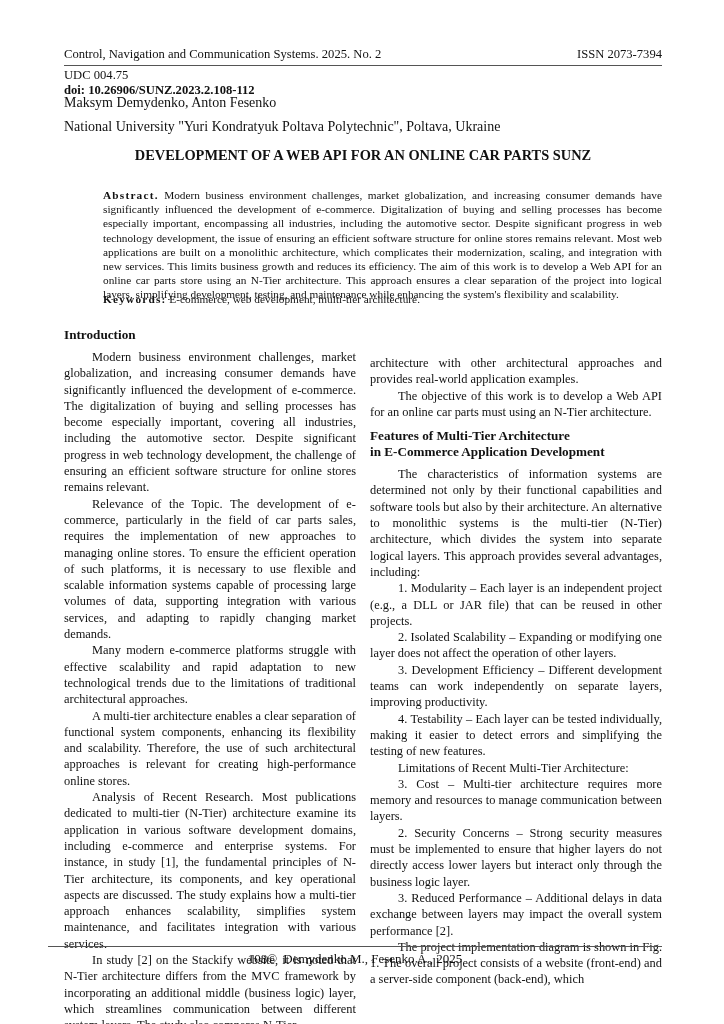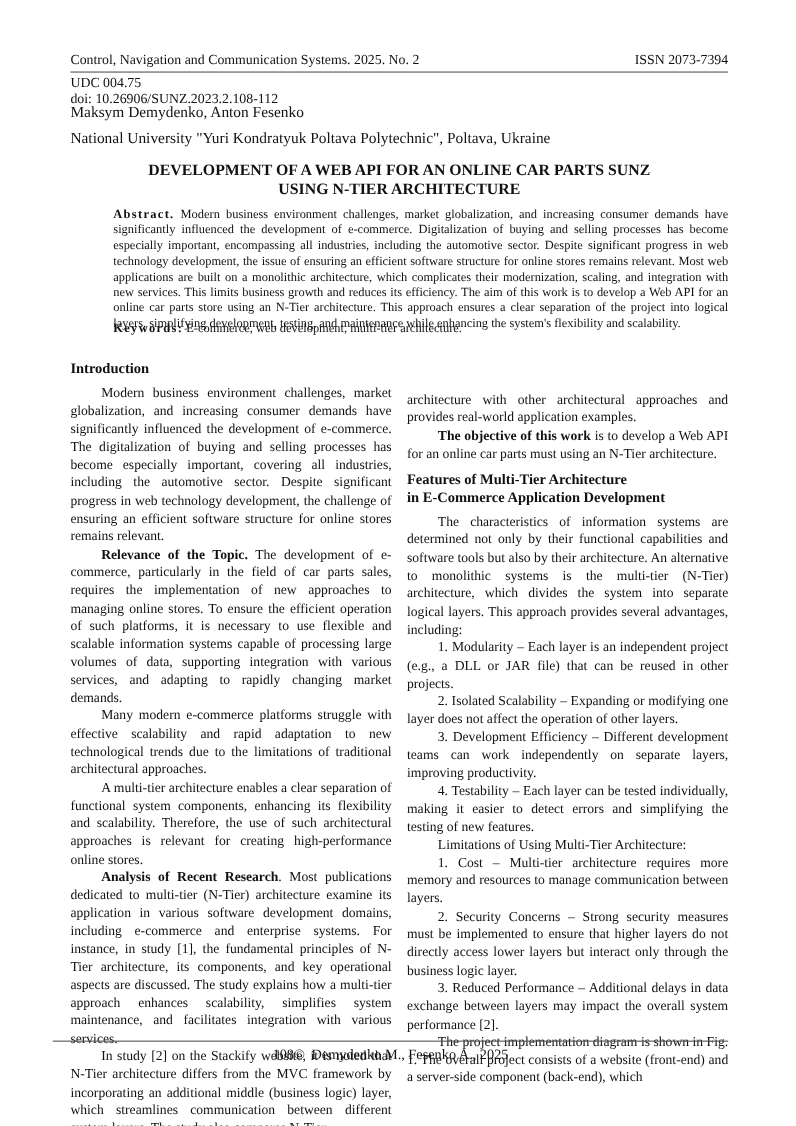--- a/index.html
+++ b/index.html
@@ -5,40 +5,40 @@
   html, body { margin: 0; padding: 0; background: #ffffff; }
   body { width: 724px; height: 1024px; position: relative; overflow: hidden;
          font-family: "Liberation Serif", serif; color: #111; }
   .page { position: absolute; left: 0; top: 0; width: 724px; height: 816px; }
 
   .running-head { position: absolute; left: 64px; right: 62px; top: 42px; height: 20px;
                   font-size: 12.6px; display: flex; justify-content: space-between; align-items: flex-end;
                   border-bottom: 1.5px solid #555; padding-bottom: 3px; }
   .meta-line { position: absolute; left: 64px; right: 62px; top: 68px; font-size: 12.6px;
                display: flex; justify-content: space-between; flex-direction: column; }
-  .meta-line .doi { font-weight: normal; }
+  .meta-line .doi { font-weight: bold; }
   .authors { position: absolute; left: 64px; top: 95px; font-size: 14px; }
   .affil { position: absolute; left: 64px; top: 119px; font-size: 14px; }
   .title { position: absolute; left: 64px; right: 62px; top: 147px; text-align: center;
            font-weight: bold; font-size: 14.4px; line-height: 17px; }
   .abstract { position: absolute; left: 103px; right: 62px; top: 188px; font-size: 11.3px;
               line-height: 14.2px; text-align: justify; }
   .abstract .lead { font-weight: bold; letter-spacing: 1.2px; }
   .keywords { position: absolute; left: 103px; right: 62px; top: 293px; font-size: 11.3px; }
   .keywords .lead { font-weight: bold; letter-spacing: 1.2px; }
 
   .col { position: absolute; font-size: 12.4px; line-height: 16.3px; text-align: justify; hyphens: none; }
   .col-left { left: 64px; width: 292px; top: 327px; }
   .col-right { left: 370px; width: 292px; top: 319px; }
   .col p { margin: 0; text-indent: 28px; }
   .col p.noindent { text-indent: 0; margin-top: 36px; }
   .col h2 { margin: 0; font-size: 13.2px; font-weight: bold; text-align: left; line-height: 16px; }
   .col-left h2 { margin-bottom: 6px; }
   .col-right h2 { margin-top: 8px; margin-bottom: 6px; }
-  .b { font-weight: bold; }
+  .b { font-weight: normal; }
 
   .footer { position: absolute; left: 48px; right: 62px; top: 946px; border-top: 1.5px solid #555;
             padding-top: 4px; font-size: 13px; display: flex; justify-content: center; }
   .copy-sym { display: inline-block; margin-right: 6px; }
 </style>
 </head>
 <body>
 
 <div class="page">
 
@@ -50,21 +50,20 @@
   <div class="meta-line">
     <span>UDC 004.75</span>
     <span class="doi">doi: 10.26906/SUNZ.2023.2.108-112</span>
   </div>
 
   <div class="authors">Maksym Demydenko, Anton Fesenko</div>
   <div class="affil">National University "Yuri Kondratyuk Poltava Polytechnic", Poltava, Ukraine</div>
 
   <div class="title">
     <div>DEVELOPMENT OF A WEB API FOR AN ONLINE CAR PARTS SUNZ</div>
-    <div>USING N-TIER ARCHITECTURE</div>
   </div>
 
   <div class="abstract"><span class="lead">Abstract.</span><span> Modern business environment challenges, market globalization, and increasing consumer demands have significantly influenced the development of e-commerce. Digitalization of buying and selling processes has become especially important, encompassing all industries, including the automotive sector. Despite significant progress in web technology development, the issue of ensuring an efficient software structure for online stores remains relevant. Most web applications are built on a monolithic architecture, which complicates their modernization, scaling, and integration with new services. This limits business growth and reduces its efficiency.  The aim of this work is to develop a Web API for an online car parts store using an N-Tier architecture. This approach ensures a clear separation of the project into logical layers, simplifying development, testing, and maintenance while enhancing the system's flexibility and scalability.</span></div>
 
   <div class="keywords"><span class="lead">Keywords:</span><span> E-commerce, web development, multi-tier architecture.</span></div>
 
   <div class="col col-left">
     <h2>Introduction</h2>
     <p>Modern business environment challenges, market globalization, and increasing consumer demands have significantly influenced the development of e-commerce. The digitalization of buying and selling processes has become especially important, covering all industries, including the automotive sector. Despite significant progress in web technology development, the challenge of ensuring an efficient software structure for online stores remains relevant.</p>
     <p><span class="b">Relevance of the Topic.</span><span> The development of e-commerce, particularly in the field of car parts sales, requires the implementation of new approaches to managing online stores. To ensure the efficient operation of such platforms, it is necessary to use flexible and scalable information systems capable of processing large volumes of data, supporting integration with various services, and adapting to rapidly changing market demands.</span></p>
@@ -79,22 +78,22 @@
     <p><span class="b">The objective of this work</span><span> is to develop a Web API for an online car parts must using an N-Tier architecture.</span></p>
     <h2>
       <div>Features of Multi-Tier Architecture</div>
       <div>in E-Commerce Application Development</div>
     </h2>
     <p>The characteristics of information systems are determined not only by their functional capabilities and software tools but also by their architecture. An alternative to monolithic systems is the multi-tier (N-Tier) architecture, which divides the system into separate logical layers. This approach provides several advantages, including:</p>
     <p>1. Modularity – Each layer is an independent project (e.g., a DLL or JAR file) that can be reused in other projects.</p>
     <p>2. Isolated Scalability – Expanding or modifying one layer does not affect the operation of other layers.</p>
     <p>3. Development Efficiency – Different development teams can work independently on separate layers, improving productivity.</p>
     <p>4. Testability – Each layer can be tested individually, making it easier to detect errors and simplifying the testing of new features.</p>
-    <p>Limitations of Using Multi-Tier Architecture:</p>
-    <p>1. Cost – Multi-tier architecture requires more memory and resources to manage communication between layers.</p>
+    <p>Limitations of Recent Multi-Tier Architecture:</p>
+    <p>3. Cost – Multi-tier architecture requires more memory and resources to manage communication between layers.</p>
     <p>2. Security Concerns – Strong security measures must be implemented to ensure that higher layers do not directly access lower layers but interact only through the business logic layer.</p>
     <p>3. Reduced Performance – Additional delays in data exchange between layers may impact the overall system performance [2].</p>
     <p>The project implementation diagram is shown in Fig. 1. The overall project consists of a website (front-end) and a server-side component (back-end), which</p>
   </div>
 
   <div class="footer">
     <span>108</span>
     <span><span class="copy-sym">©</span><span>Demydenko M., Fesenko A., 2025</span></span>
   </div>
 

